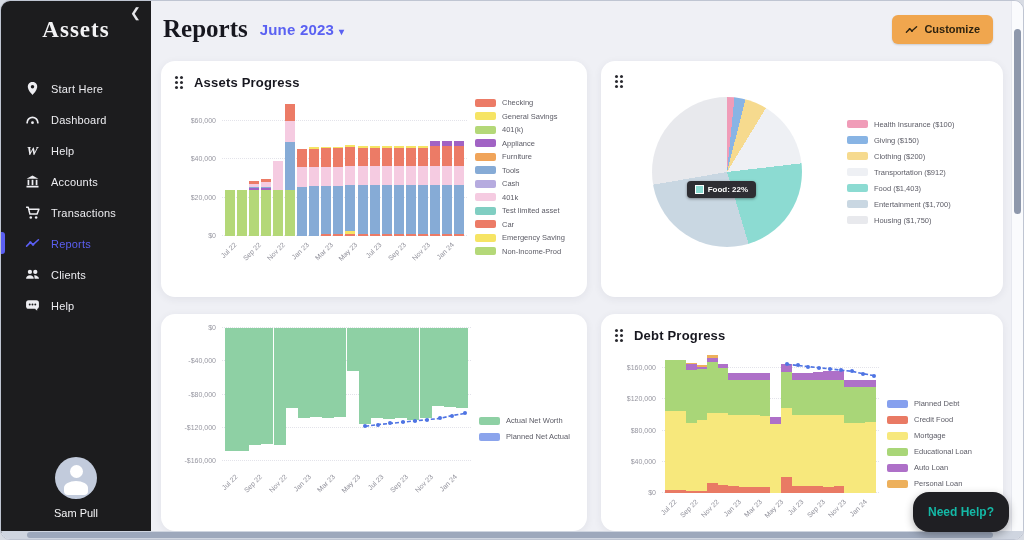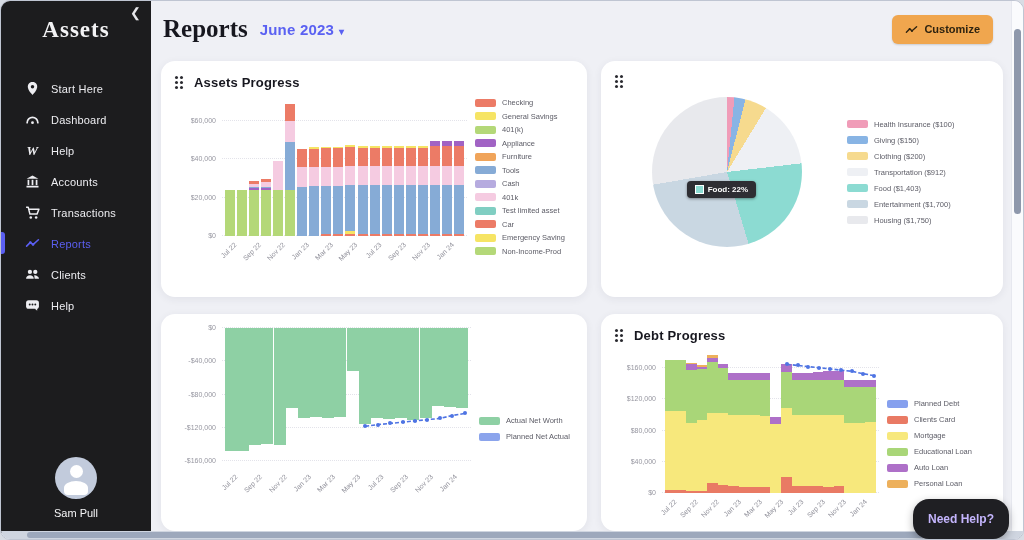--- a/index.html
+++ b/index.html
@@ -66,21 +66,21 @@
   .line-dot { position:absolute; width:4px; height:4px; border-radius:50%; }
 
   
   .pie-wrap { position:relative; flex:1; display:flex; justify-content:center; }
   .pie { width:150px; height:150px; border-radius:50%; }
   .tooltip { position:absolute; display:flex; align-items:center; gap:4px; background:#2e2e33; color:#fff;
              font-size:8px; font-weight:bold; padding:4px 8px; border-radius:4px; box-shadow:0 1px 3px rgba(0,0,0,.4); }
   .tooltip i { width:9px; height:9px; border:1px solid #fff; display:inline-block; }
 
   
-  .need-help { position:absolute; right:14px; bottom:0; background:#1f1f23; color:#c4b5fd; border:none;
+  .need-help { position:absolute; right:14px; bottom:7px; background:#1f1f23; color:#14b8a6; border:none;
                border-radius:16px; padding:13px 15px; font-size:12px; font-weight:bold; z-index:8;
                font-family:"Liberation Sans",sans-serif; cursor:pointer; box-shadow:0 3px 8px rgba(0,0,0,.3); }
   .v-track { position:absolute; right:0; top:0; bottom:8px; width:12px; background:#fafbfd; border-left:1px solid #e6e8ef; z-index:6; }
   .v-thumb { position:absolute; right:2px; top:28px; width:7px; height:185px; background:#8e98ac; border-radius:4px; }
   .h-track { position:absolute; left:0; right:0; bottom:0; height:8px; background:#cfd5e0; z-index:7; }
   .h-thumb { position:absolute; left:26px; right:30px; top:1px; bottom:1px; background:#9da8bc; border-radius:4px; }
 </style>
 </head>
 <body>
 
@@ -841,21 +841,21 @@
               </div>
             </div>
           </div>
         <div class="legend" id="legend3" style="width:112px;flex:0 0 112px;margin-top:48px;gap:7px;">
             <div class="legend-item">
               <i style="background: rgb(134, 160, 238);"></i>
               <span>Planned Debt</span>
             </div>
             <div class="legend-item">
               <i style="background: rgb(233, 122, 100);"></i>
-              <span>Clients Card</span>
+              <span>Credit Food</span>
             </div>
             <div class="legend-item">
               <i style="background: rgb(247, 232, 124);"></i>
               <span>Mortgage</span>
             </div>
             <div class="legend-item">
               <i style="background: rgb(169, 214, 120);"></i>
               <span>Educational Loan</span>
             </div>
             <div class="legend-item">

